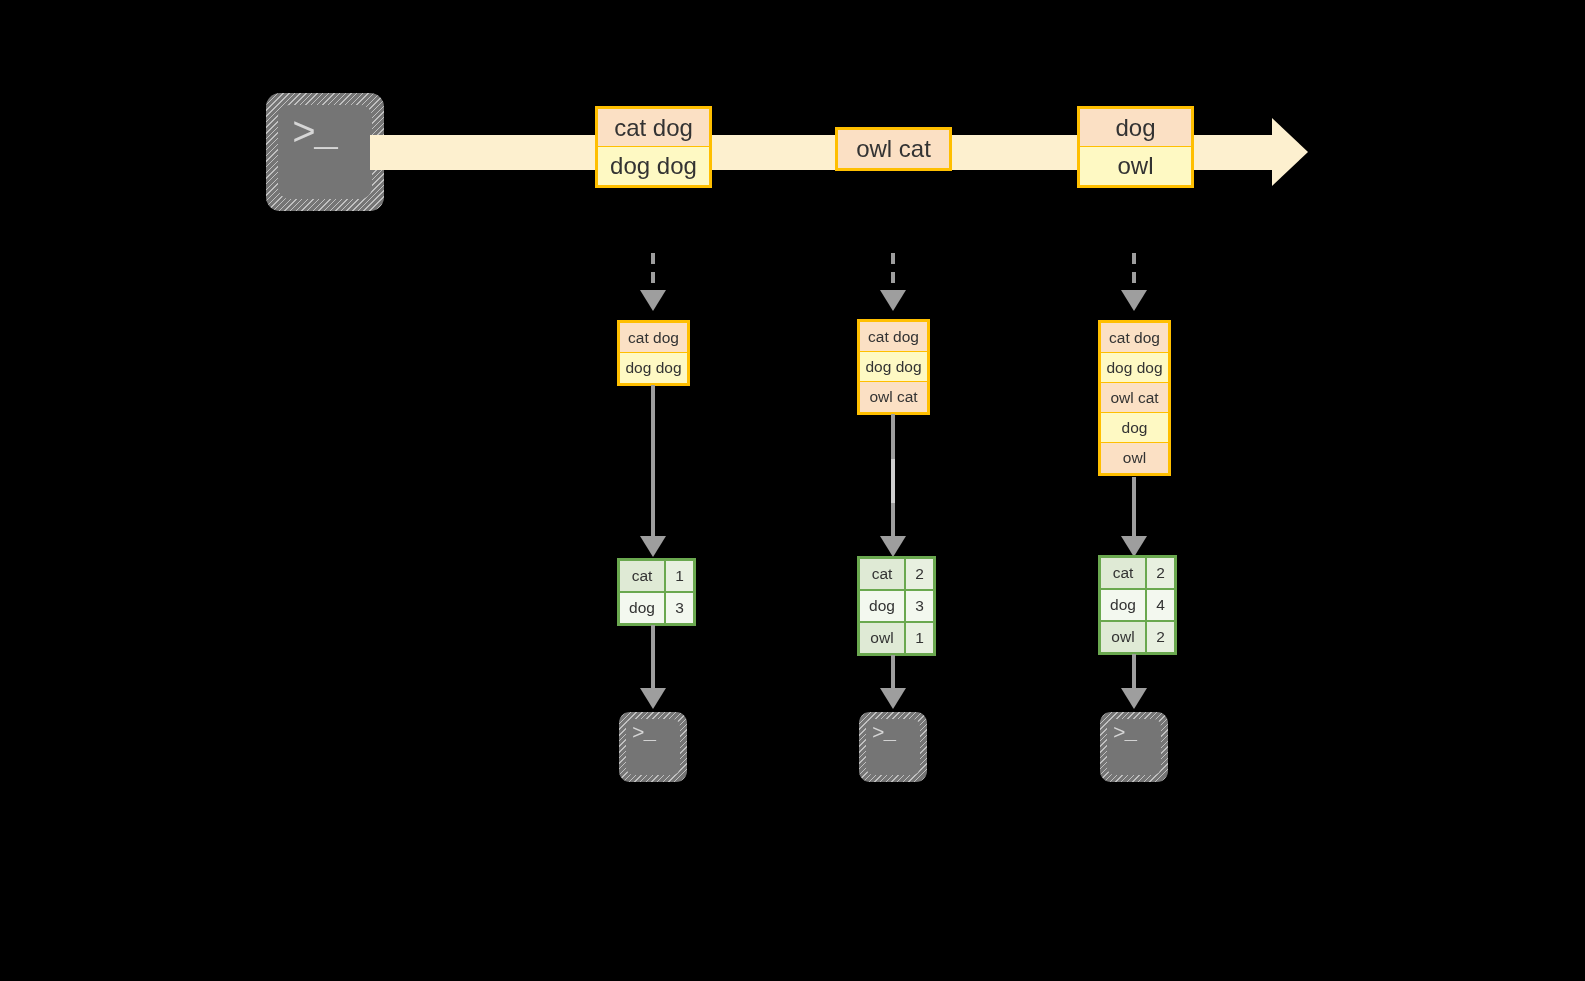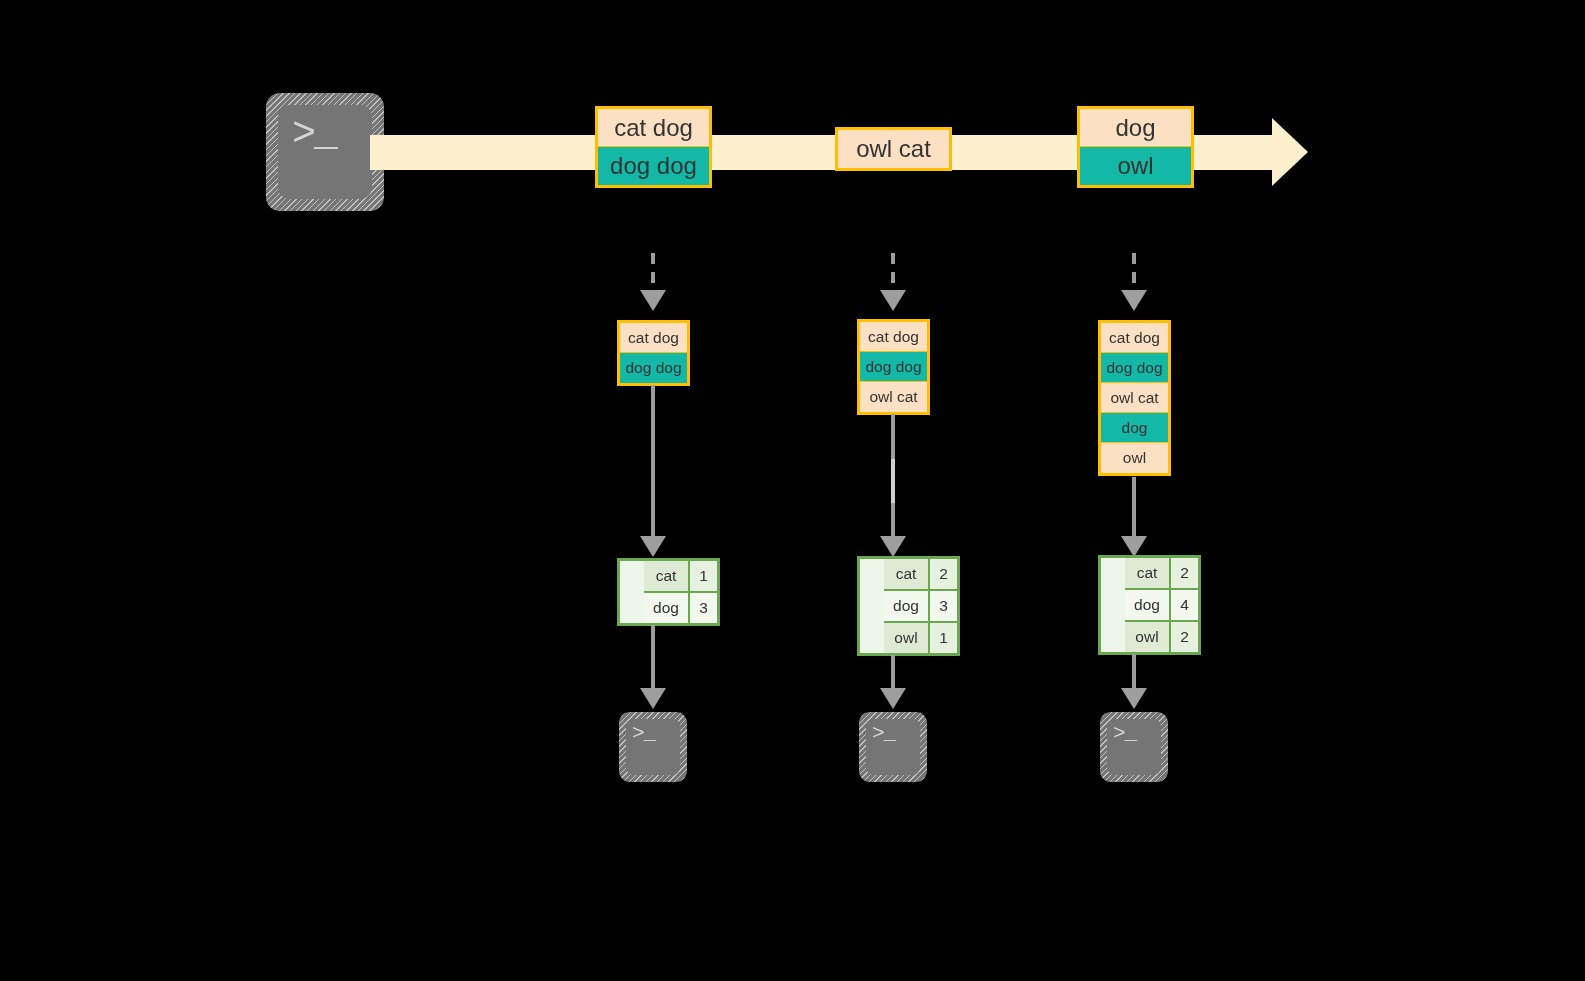--- a/index.html
+++ b/index.html
@@ -81,39 +81,38 @@
   .recbox .row {
     box-sizing: border-box;
     display: flex;
     align-items: center;
     justify-content: center;
     color: #333333;
     border-bottom: 1.5px solid #ffbf00;
   }
   .recbox .row:last-child { border-bottom: none; }
   .recbox .row.shade { background: #fbe0c4; }
-  .recbox .row.plain { background: #14b8a6; }
+  .recbox .row.plain { background: #fef9c3; }
 
   .recbox.large .row { height: 38px; font-size: 24px; }
   .recbox.mini  .row { height: 30px; font-size: 15.5px; }
 
   
   .greentable {
     position: absolute;
     box-sizing: border-box;
     border: 3px solid #6aa84f;
     background: #eef5e9;
     display: flex;
     flex-direction: column;
   }
   .greentable .grow {
     display: flex;
     height: 30px;
     border-bottom: 2px solid #6aa84f;
-    margin-left: 24px;
   }
   .greentable .grow:last-child { border-bottom: none; }
   .greentable .gc-word,
   .greentable .gc-num {
     box-sizing: border-box;
     display: flex;
     align-items: center;
     justify-content: center;
     font-size: 15.5px;
     color: #333333;

